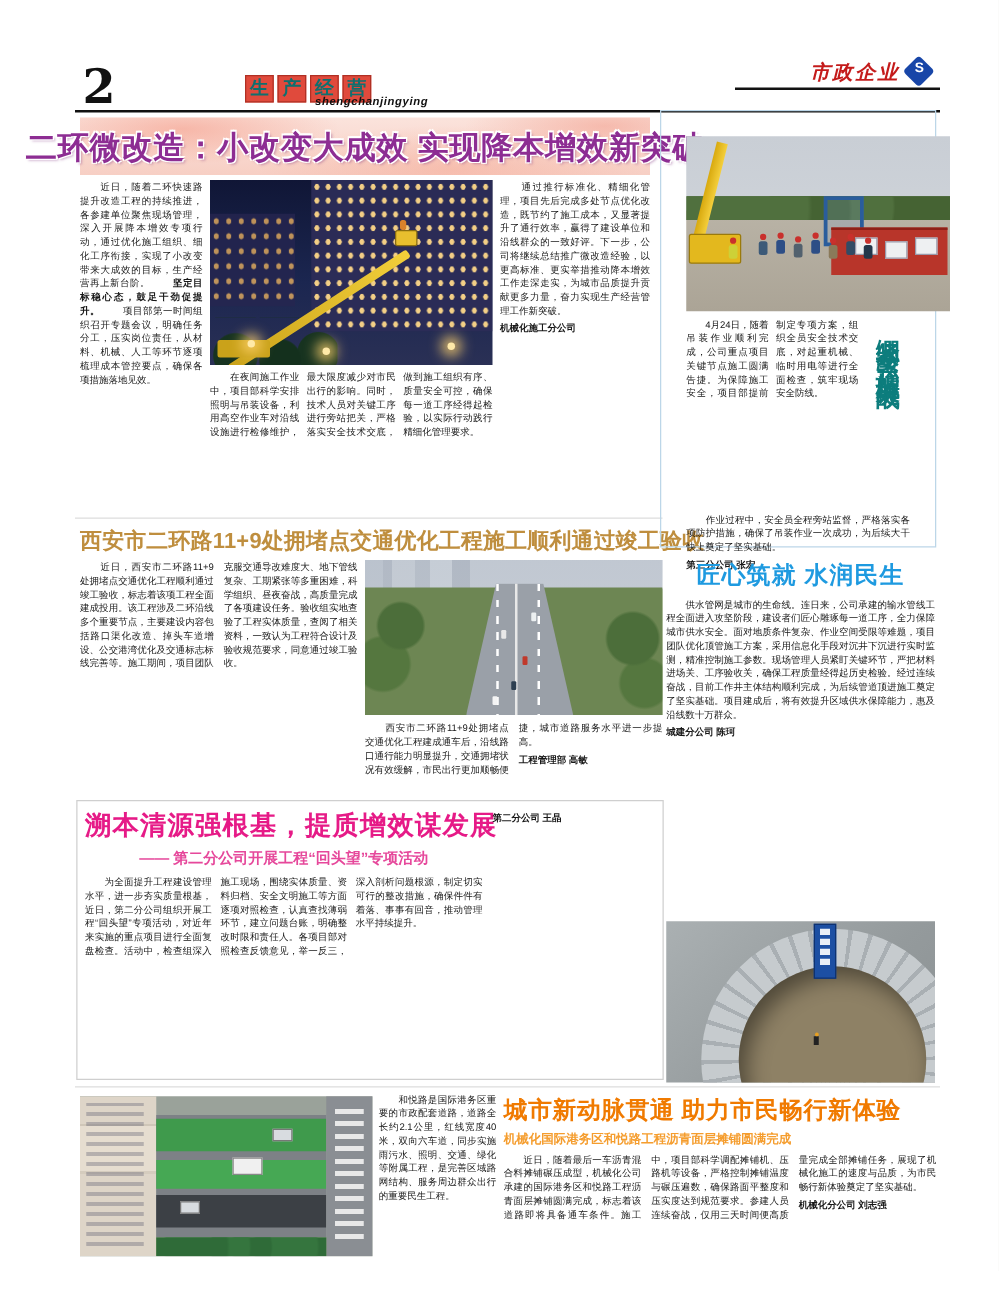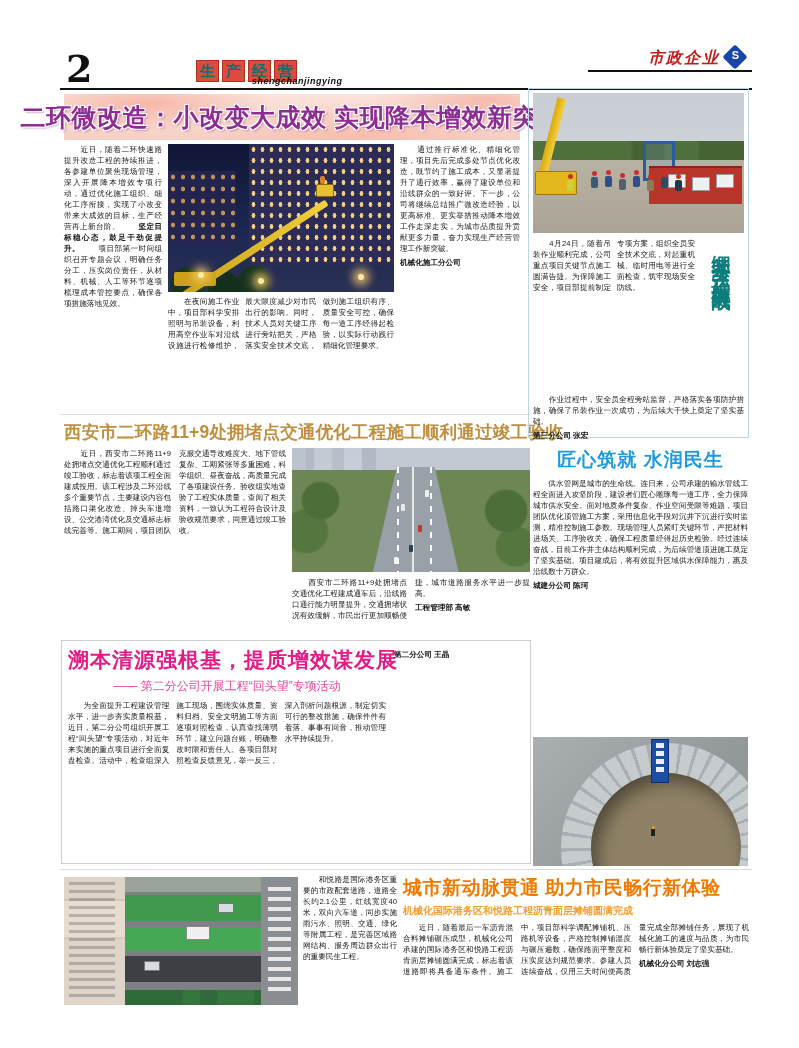--- a/index.html
+++ b/index.html
@@ -76,26 +76,26 @@
   .p3med{position:absolute;top:15%;left:50.5%;width:2px;height:85%;background:#e8e8e8;}
   .p3dash{position:absolute;top:15%;left:44%;width:2px;height:85%;background:repeating-linear-gradient(180deg,#fff 0 6px,transparent 6px 13px);}
   .p3dash2{position:absolute;top:15%;left:58%;width:2px;height:85%;background:repeating-linear-gradient(180deg,#fff 0 6px,transparent 6px 13px);}
   .car{position:absolute;width:4px;height:7px;border-radius:1px;}
   .a2cap{margin-top:5px;column-count:2;column-gap:8px;}
 
   
   .a3box{left:61px;top:640px;width:470px;height:224px;border:1px solid #cfcfcf;box-sizing:border-box;padding:5px 6px;display:flex;gap:8px;}
   .a3left{width:318px;display:flex;flex-direction:column;}
   .h3mag{margin:0;text-align:center;font-size:21px;font-weight:bold;color:#e61a87;letter-spacing:1px;white-space:nowrap;}
-  .h3sub{text-align:center;font-size:12px;font-weight:normal;color:#e6489b;margin:4px 0 5px;}
+  .h3sub{text-align:center;font-size:12px;font-weight:bold;color:#e6489b;margin:4px 0 5px;}
   .a3cols{column-count:3;column-gap:7px;flex:1;}
   .a3right{flex:1;}
 
   
-  .safebox{left:528px;top:88px;width:221px;height:350px;border:1px solid #bcd6e8;box-sizing:border-box;padding:4px;}
+  .safebox{left:528px;top:88px;width:221px;height:350px;border:1px solid #bcd6e8;box-sizing:border-box;padding:20px;}
   .photo2{position:relative;width:211px;height:140px;overflow:hidden;background:linear-gradient(180deg,#c9ced5 0%,#cdd2d8 42%,#b9b3a6 43%,#aba496 100%);}
   .p2trees{position:absolute;top:34%;left:0;width:100%;height:14%;
     background:radial-gradient(circle at 10% 50%,#50703e 40%,transparent 42%),
       radial-gradient(circle at 30% 60%,#456333 45%,transparent 47%),
       radial-gradient(circle at 55% 45%,#50703e 42%,transparent 44%),
       radial-gradient(circle at 80% 55%,#456333 45%,transparent 47%),
       radial-gradient(circle at 97% 50%,#50703e 40%,transparent 42%);}
   .p2crane{position:absolute;left:14px;top:4px;width:9px;height:86px;background:linear-gradient(90deg,#d8a90e,#f4cf3c);transform:rotate(14deg);}
   .p2cab{position:absolute;left:2px;top:78px;width:40px;height:22px;background:#e3b81e;border:1px solid #9a7a0c;border-radius:2px;}
   .p2fence{position:absolute;right:2px;top:52%;width:44%;height:26%;background:#b8352a;border-top:2px solid #8e2018;}

